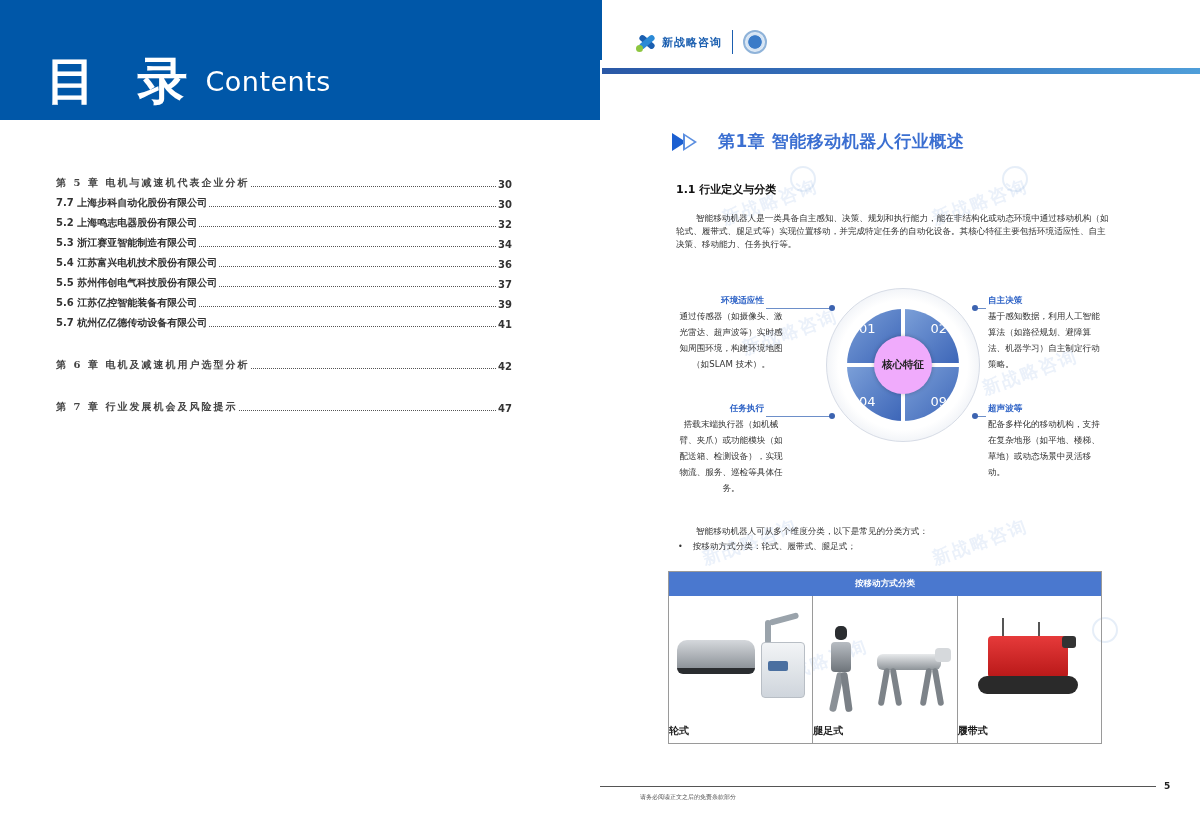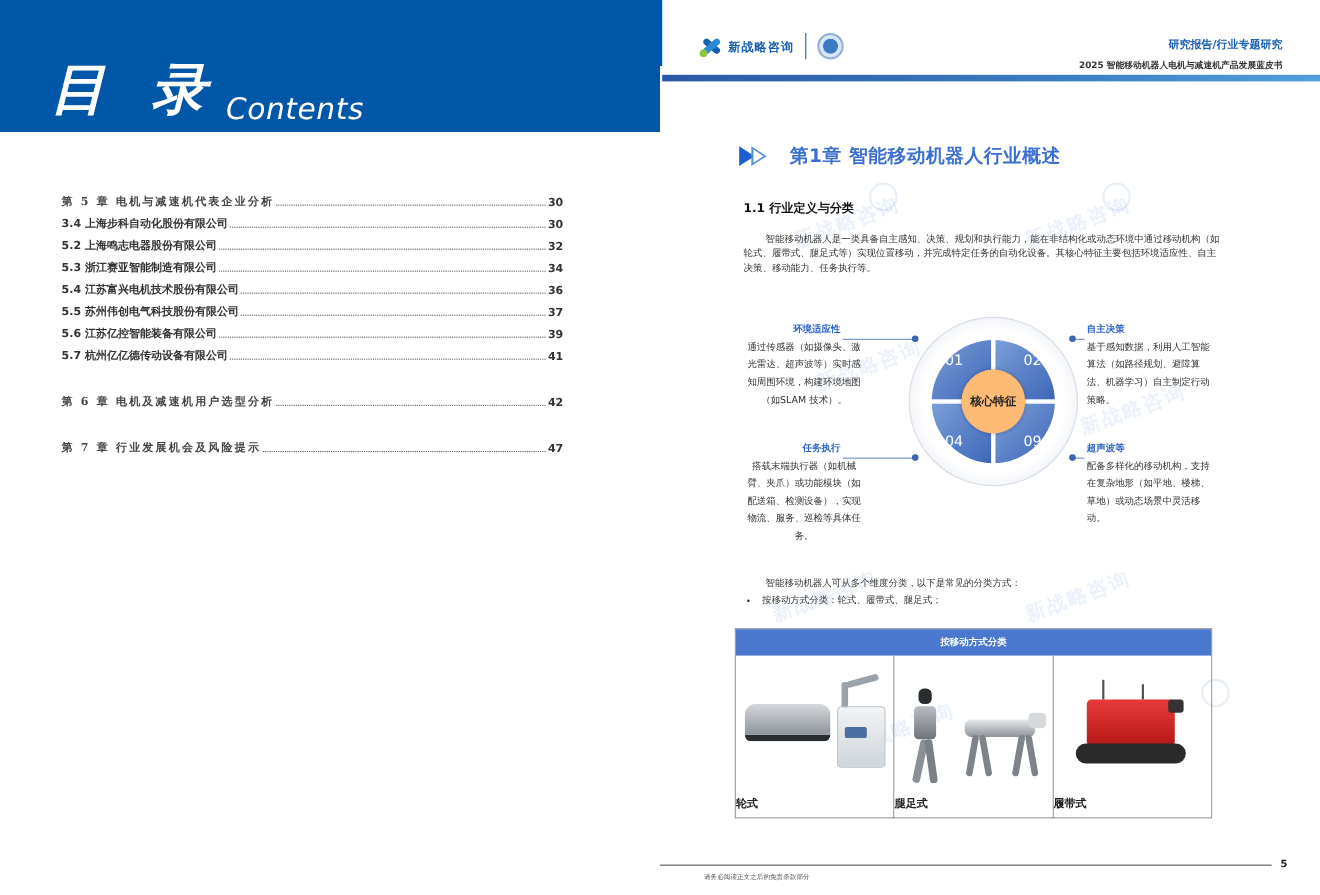--- a/index.html
+++ b/index.html
@@ -2,21 +2,21 @@
 <html><head>
 <meta charset="utf-8">
 <style>
   * { box-sizing: border-box; margin: 0; padding: 0; }
   html, body { width: 1200px; height: 814px; overflow: hidden; background: #ffffff; }
   body { position: relative; font-family: "DejaVu Sans", "Liberation Sans", sans-serif; color: #222; }
 
   
   .left-page { position: absolute; left: 0; top: 0; width: 600px; height: 814px; background: #fff; }
   .toc-banner { position: absolute; left: 0; top: 0; width: 600px; height: 120px; background: #0057a8; }
-  .toc-title { position: absolute; left: 46px; top: 48px; color: #fff; display: flex; align-items: flex-end; font-style: italic; }
+  .toc-title { position: absolute; left: 46px; top: 48px; color: #fff; display: flex; align-items: center; }
   .toc-title .cn { font-size: 50px; font-weight: bold; letter-spacing: 12px; }
   .toc-title .en { font-size: 27px; margin-left: 6px; letter-spacing: 0.5px; }
 
   .toc-list { position: absolute; left: 56px; top: 170px; width: 456px; text-align: right; }
   .toc-row { display: flex; align-items: flex-end; font-size: 10px; color: #333; height: 20px; }
   .toc-row .label { white-space: nowrap; font-weight: bold; }
   .toc-row.chapter .label { font-family: "DejaVu Serif", "Liberation Serif", serif; letter-spacing: 2px; color: #444; }
   .toc-row .leader { flex: 1; border-bottom: 1px dotted #555; margin: 0 2px 3px 2px; }
   .toc-row .page { font-weight: bold; white-space: nowrap; }
   .toc-gap-1 { height: 22px; }
@@ -63,21 +63,21 @@
   .conn { position: absolute; height: 1px; background: #6d8fc9; }
   .conn-dot { position: absolute; width: 6px; height: 6px; border-radius: 50%; background: #3c63b0; }
 
   .ring-outer { position: absolute; left: 150px; top: 8px; width: 154px; height: 154px; border-radius: 50%; background: radial-gradient(circle, #ffffff 60%, #eef1f6 75%, #e2e6ee 100%); border: 1px solid #d7dce6; }
   .ring-quads { position: absolute; left: 171px; top: 29px; width: 112px; height: 112px; border-radius: 50%; overflow: hidden; }
   .q { position: absolute; width: 54px; height: 54px; background: linear-gradient(135deg, #7b9fd8 0%, #3d66b8 100%); color: #fff; font-size: 13px; display: flex; }
   .q1 { left: 0; top: 0; align-items: flex-start; justify-content: flex-start; padding: 12px 0 0 12px; }
   .q2 { right: 0; top: 0; align-items: flex-start; justify-content: flex-end; padding: 12px 12px 0 0; }
   .q3 { right: 0; bottom: 0; align-items: flex-end; justify-content: flex-end; padding: 0 12px 12px 0; }
   .q4 { left: 0; bottom: 0; align-items: flex-end; justify-content: flex-start; padding: 0 0 12px 12px; }
-  .ring-center { position: absolute; left: 198px; top: 56px; width: 58px; height: 58px; border-radius: 50%; background: #fdba74; box-shadow: 0 0 4px rgba(0,0,0,0.25); display: flex; align-items: center; justify-content: center; font-size: 10.5px; font-weight: bold; color: #222; }
+  .ring-center { position: absolute; left: 198px; top: 56px; width: 58px; height: 58px; border-radius: 50%; background: #f0abfc; box-shadow: 0 0 4px rgba(0,0,0,0.25); display: flex; align-items: center; justify-content: center; font-size: 10.5px; font-weight: bold; color: #222; }
 
   .class-intro { position: absolute; left: 76px; top: 524px; width: 438px; font-size: 8.6px; line-height: 15px; color: #333; }
   .class-intro .p { text-indent: 20px; }
   .class-intro .li { display: flex; gap: 10px; padding-left: 2px; }
   .class-intro .bullet { font-size: 8px; }
 
   .class-table { position: absolute; left: 68px; top: 571px; width: 434px; height: 173px; border: 1px solid #9a9a9a; }
   .class-table .th { height: 24px; background: #4a78cf; color: #fff; font-size: 8.6px; font-weight: bold; display: flex; align-items: center; justify-content: center; }
   .class-table .cells { display: flex; height: 148px; }
   .class-table .cell { flex: 1; border-right: 1px solid #9a9a9a; position: relative; }
@@ -129,21 +129,21 @@
     </div>
   </div>
 
   <div class="toc-list">
     <div class="toc-row chapter">
       <span class="label">第 5 章  电机与减速机代表企业分析</span>
       <span class="leader"></span>
       <span class="page">30</span>
     </div>
     <div class="toc-row">
-      <span class="label">3.4 上海步科自动化股份有限公司</span>
+      <span class="label">7.7 上海步科自动化股份有限公司</span>
       <span class="leader"></span>
       <span class="page">30</span>
     </div>
     <div class="toc-row">
       <span class="label">5.2 上海鸣志电器股份有限公司</span>
       <span class="leader"></span>
       <span class="page">32</span>
     </div>
     <div class="toc-row">
       <span class="label">5.3 浙江赛亚智能制造有限公司</span>
@@ -195,24 +195,20 @@
         <div class="dot"></div>
     </div>
     <div>
       <div class="logo-text">新战略咨询</div>
       <div class="logo-sub"></div>
     </div>
     <div class="logo-sep"></div>
     <div class="logo-seal"></div>
   </div>
 
-  <div class="header-right">
-    <div class="cat">研究报告/行业专题研究</div>
-    <div class="doc">2025 智能移动机器人电机与减速机产品发展蓝皮书</div>
-  </div>
   <div class="header-bar"></div>
 
   <div class="wm" style="left:120px; top:190px;">新战略咨询</div>
   <div class="wm" style="left:330px; top:190px;">新战略咨询</div>
   <div class="wm" style="left:140px; top:320px;">新战略咨询</div>
   <div class="wm" style="left:380px; top:360px;">新战略咨询</div>
   <div class="wm" style="left:100px; top:530px;">新战略咨询</div>
   <div class="wm" style="left:330px; top:530px;">新战略咨询</div>
   <div class="wm" style="left:170px; top:650px;">新战略咨询</div>
   <div class="wm-seal" style="left:190px; top:166px;"></div>

